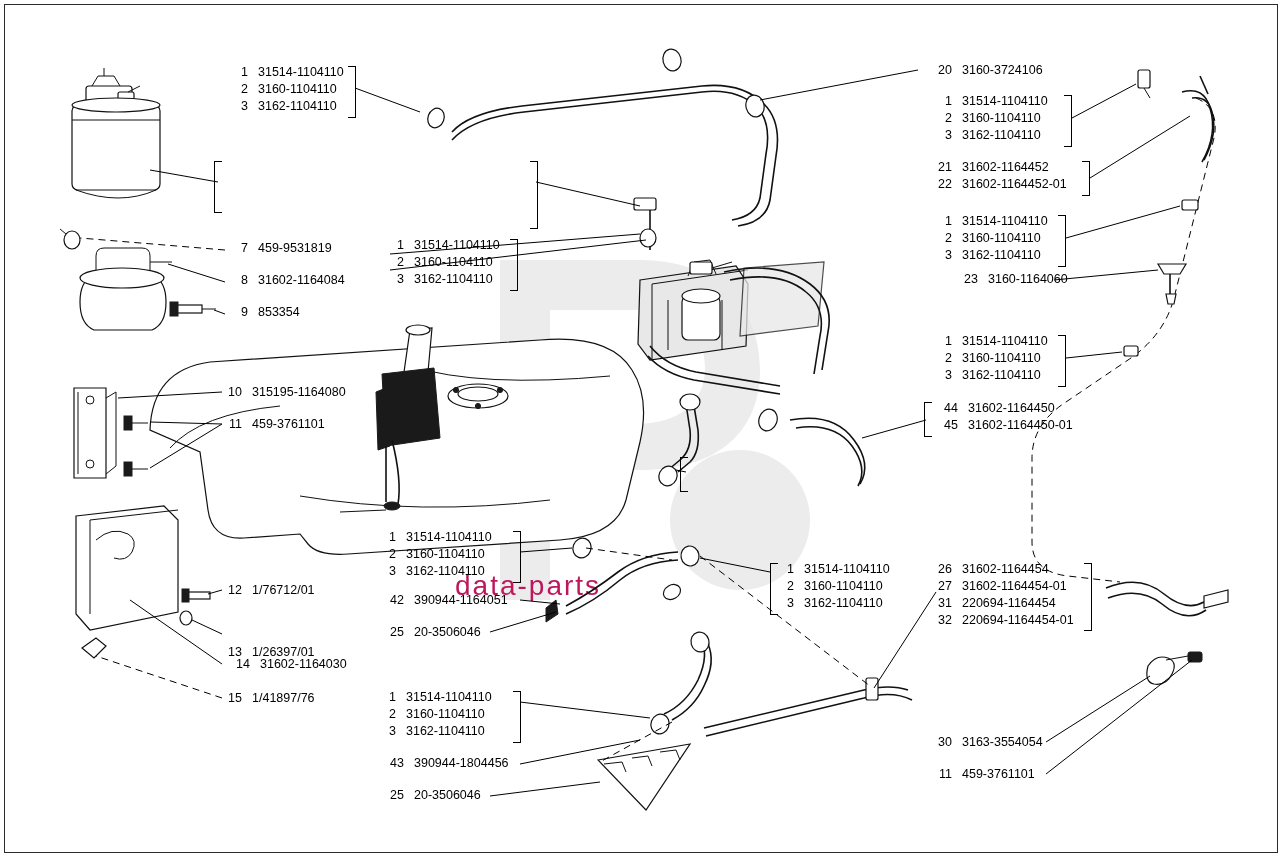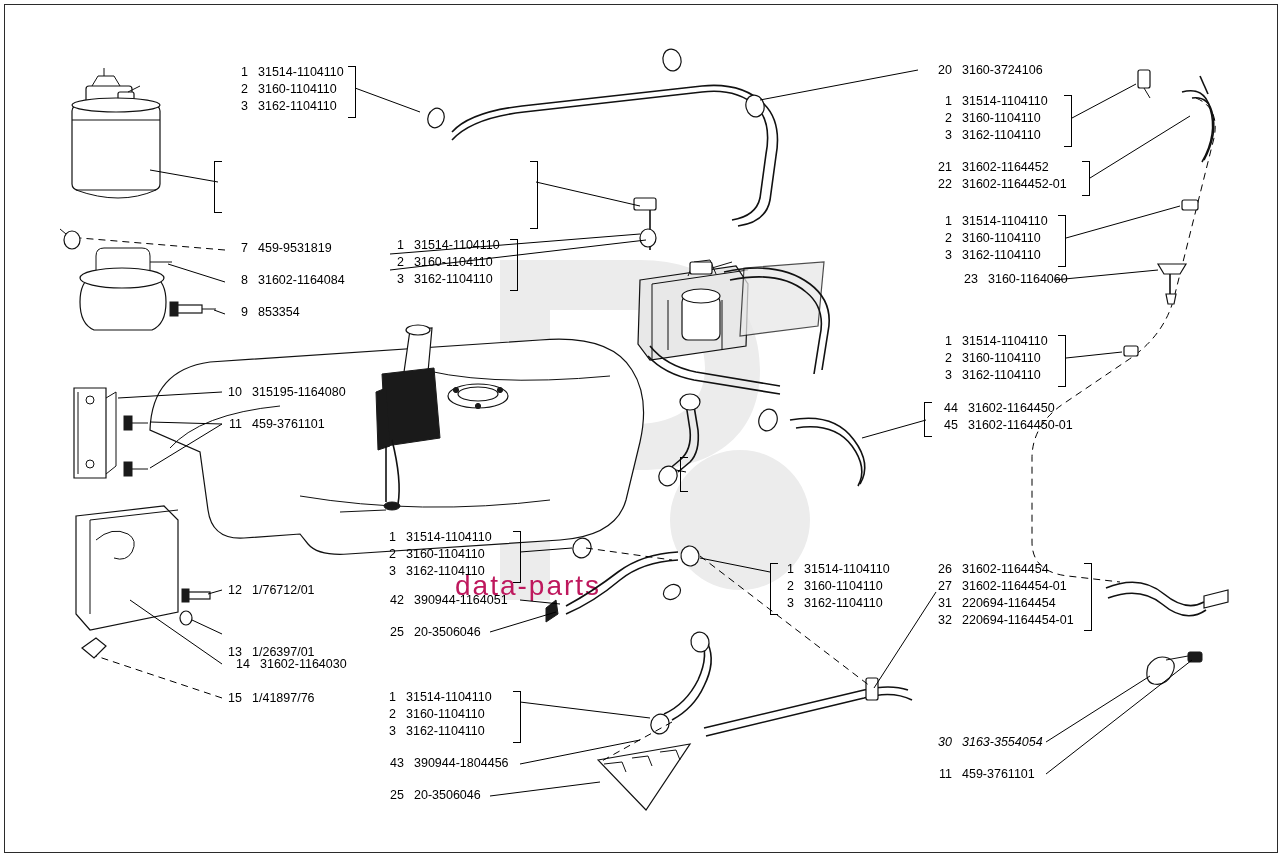--- a/index.html
+++ b/index.html
@@ -515,21 +515,21 @@
   <div class="brk" style="left:770px; top:563px; height:50px;"></div>
 
   <div class="lbl" style="left:926px; top:561px;">
     <span class="row"><span class="num">26</span><span class="code">31602-1164454</span></span>
     <span class="row"><span class="num">27</span><span class="code">31602-1164454-01</span></span>
     <span class="row"><span class="num">31</span><span class="code">220694-1164454</span></span>
     <span class="row"><span class="num">32</span><span class="code">220694-1164454-01</span></span>
   </div>
   <div class="brk-r" style="left:1084px; top:563px; height:66px;"></div>
 
-  <div class="lbl" style="left:926px; top:734px;font-style:italic;">
+  <div class="lbl" style="left:926px; top:734px;">
     <span class="row"><span class="num">30</span><span class="code">3163-3554054</span></span>
   </div>
 
   <div class="lbl" style="left:926px; top:766px;">
     <span class="row"><span class="num">11</span><span class="code">459-3761101</span></span>
   </div>
 
 </div>
 
 </body></html>

